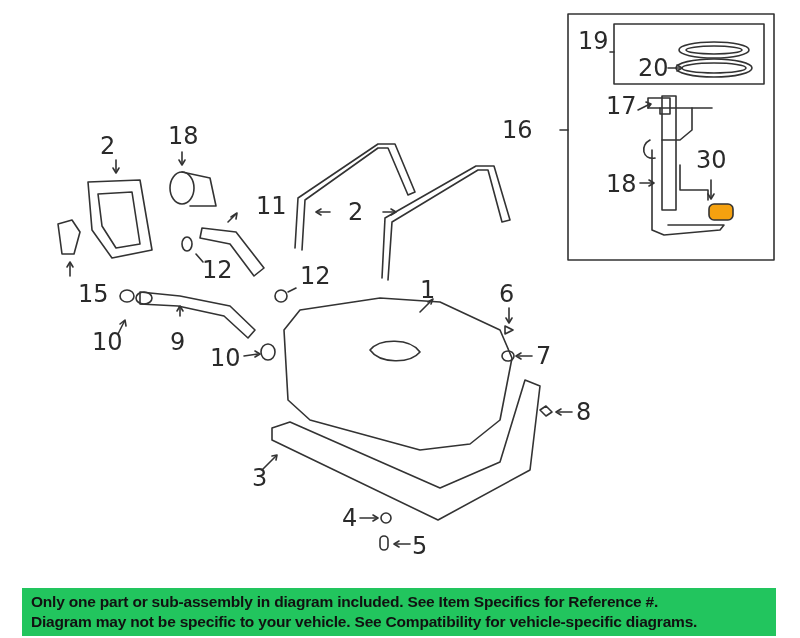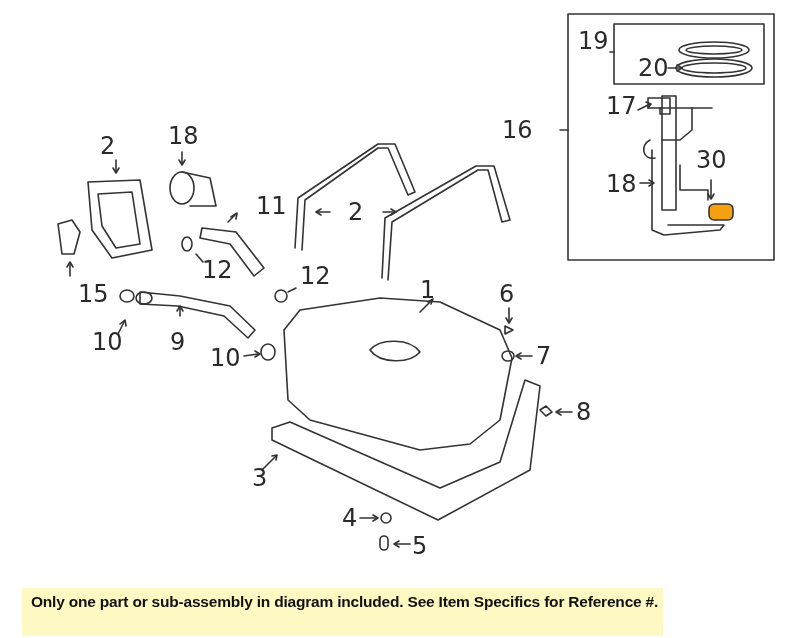--- a/index.html
+++ b/index.html
@@ -1,19 +1,19 @@
 <!DOCTYPE html>
 <html><head>
 <meta charset="utf-8">
 <style>
   html, body { margin: 0; padding: 0; background: #ffffff; }
   body { width: 800px; height: 638px; position: relative; overflow: hidden; font-family: "Liberation Sans", sans-serif; }
   #diagram { position: absolute; left: 0; top: 0; width: 800px; height: 580px; }
   .callout { position: absolute; font-family: "DejaVu Sans", sans-serif; font-size: 24px; color: #2a2a2a; line-height: 1; }
-  #banner { position: absolute; left: 22px; top: 588px; width: 641px; height: 48px; background: #fef9c3; }
+  #banner { position: absolute; left: 22px; top: 588px; width: 754px; height: 48px; background: #22c55e; }
   #banner .line { position: absolute; left: 9px; font-family: "Liberation Sans", sans-serif; font-weight: bold; font-size: 15.5px; color: #111; letter-spacing: -0.2px; white-space: nowrap; }
   #banner .l1 { top: 5px; }
   #banner .l2 { top: 25px; }
 </style>
 </head>
 <body>
 
 <svg id="diagram" viewBox="0 0 800 580" xmlns="http://www.w3.org/2000/svg">
   <g fill="none" stroke="#333" stroke-width="1.6" stroke-linejoin="round" stroke-linecap="round">
 
@@ -130,13 +130,14 @@
 <span class="callout" style="left:64px;top:282px;margin-left:14px;">15</span>
 <span class="callout" style="left:502px;top:118px;">16</span>
 <span class="callout" style="left:606px;top:94px;">17</span>
 <span class="callout" style="left:606px;top:172px;">18</span>
 <span class="callout" style="left:578px;top:29px;text-align:center;">19</span>
 <span class="callout" style="left:638px;top:56px;">20</span>
 <span class="callout" style="left:696px;top:148px;">30</span>
 
 <div id="banner">
   <div class="line l1">Only one part or sub-assembly in diagram included. See Item Specifics for Reference #.</div>
+  <div class="line l2">Diagram may not be specific to your vehicle. See Compatibility for vehicle-specific diagrams.</div>
 </div>
 
 </body></html>

